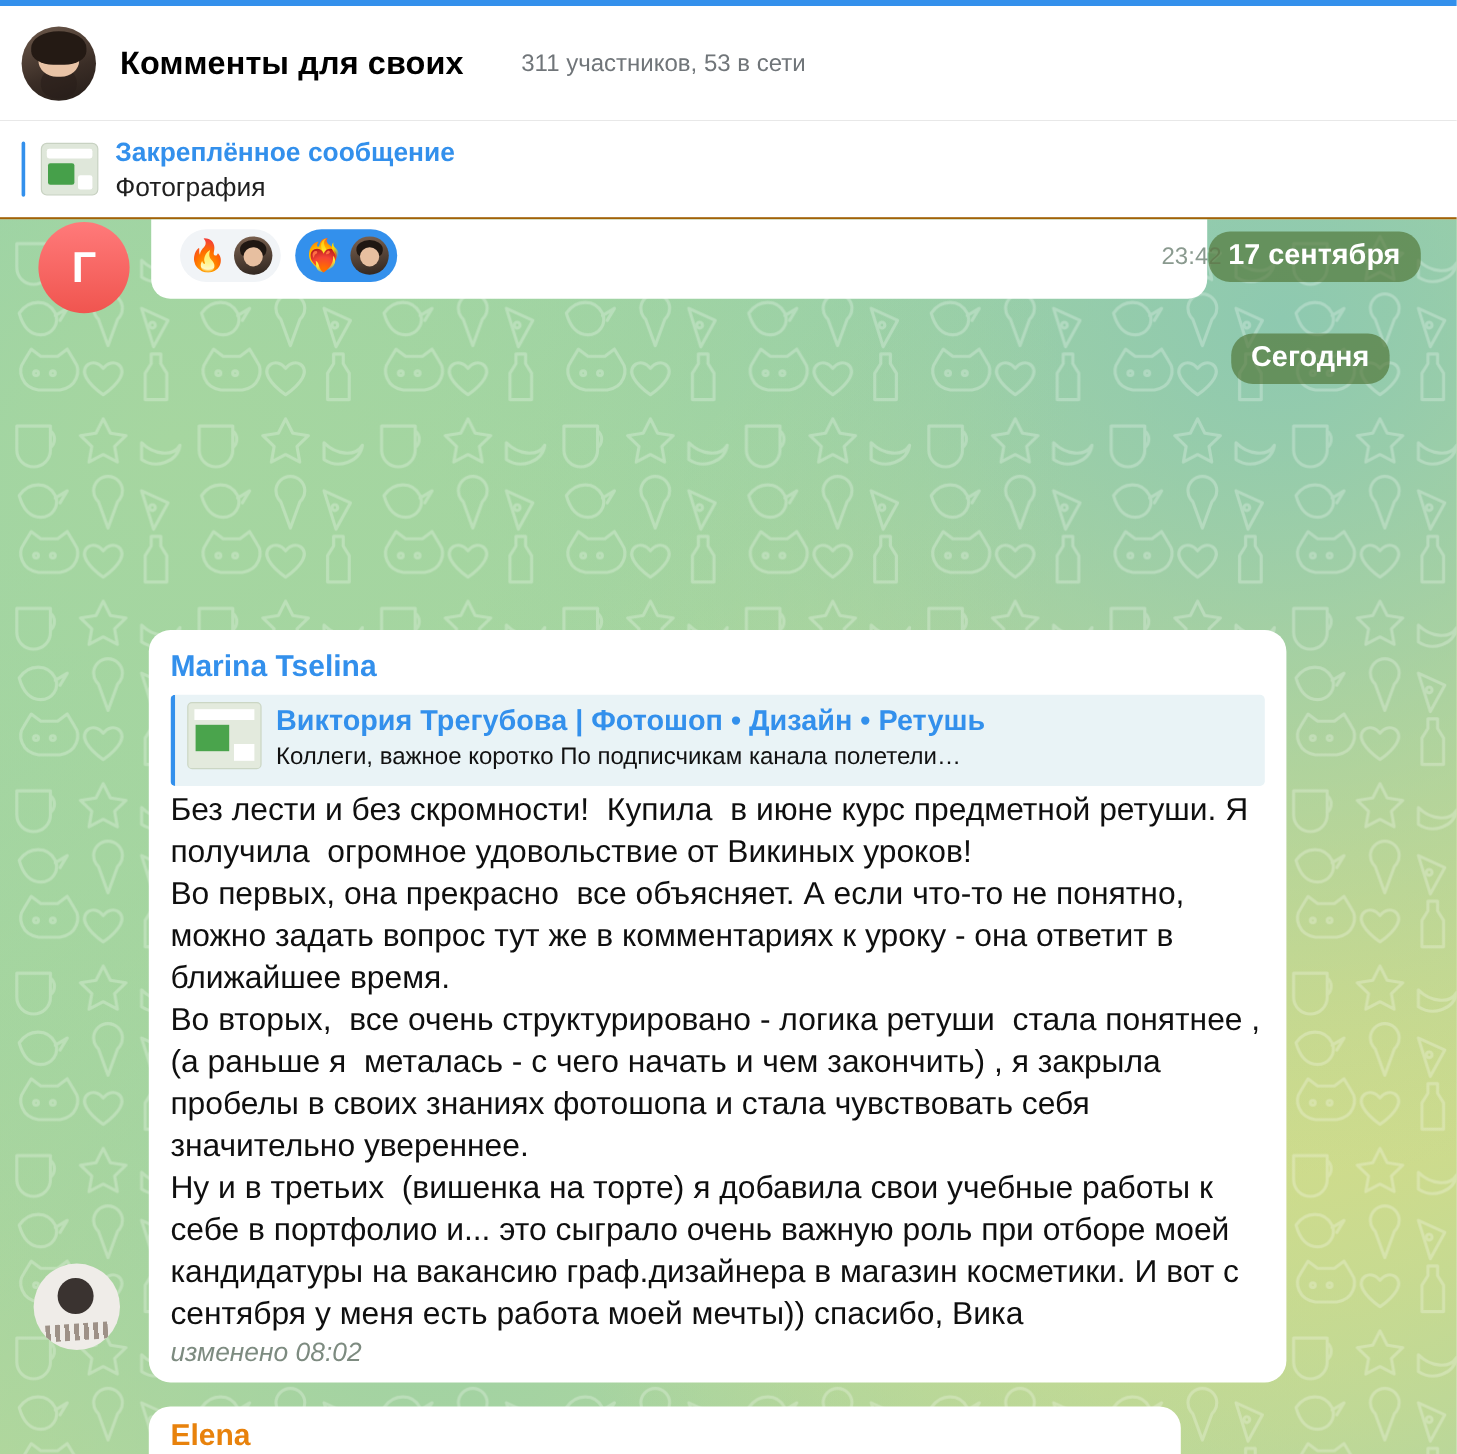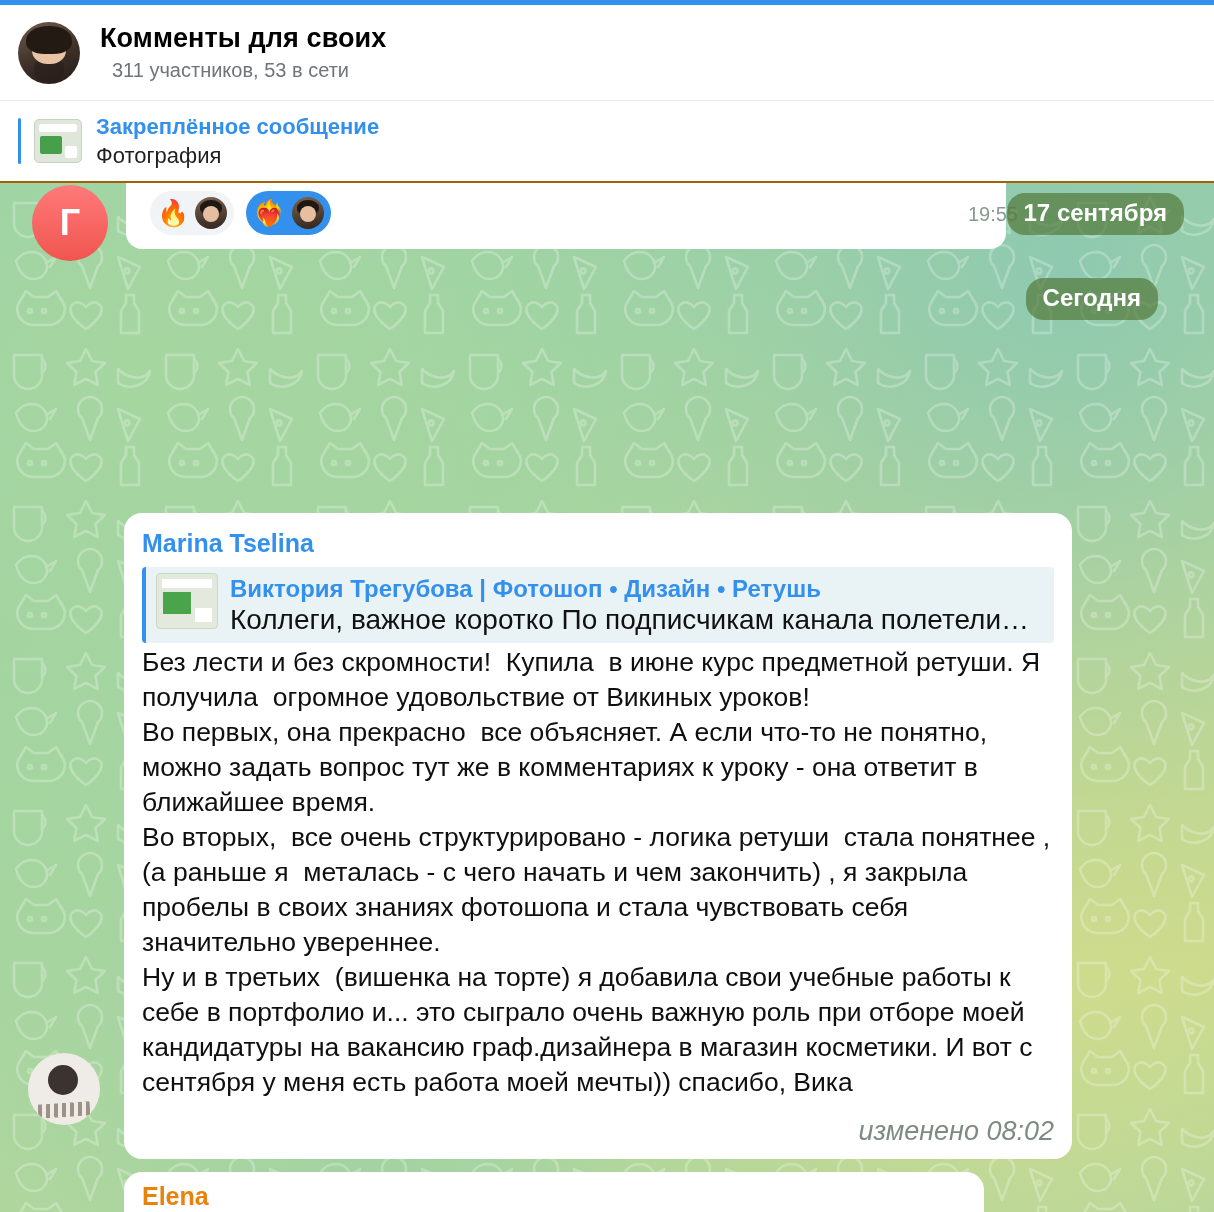--- a/index.html
+++ b/index.html
@@ -53,21 +53,21 @@
   }
   .avatar::before {
     content: "";
     position: absolute;
     left: 8px; top: 4px;
     width: 46px; height: 28px;
     border-radius: 50% 50% 40% 40%;
     background: #241a14;
     z-index: 2;
   }
-  .header-texts { display: flex; flex-direction: column; justify-content: center; }
+  .header-texts { display: flex; flex-direction: row; justify-content: center; gap: 36px; }
   .chat-title {
     font-size: 27px;
     font-weight: bold;
     color: #000000;
     line-height: 32px;
     letter-spacing: .1px;
   }
   .chat-subtitle {
     font-size: 20px;
     color: #707579;
@@ -249,21 +249,21 @@
   .msg-avatar .sign {
     position: absolute; left: 10px; bottom: 8px;
     width: 52px; height: 14px;
     background: repeating-linear-gradient(90deg,#7b6a5e 0 4px, transparent 4px 8px);
     opacity: .7;
     transform: rotate(-4deg);
   }
   .bubble {
     position: absolute;
     left: 96px;
-    top: 0;
+    top: 12px;
     width: 948px;
     background: #ffffff;
     border-radius: 18px;
     padding: 14px 18px 12px 18px;
   }
   .sender {
     font-size: 25px;
     color: #3390ec;
     font-weight: bold;
     line-height: 32px;
@@ -293,40 +293,39 @@
   .quote-thumb .qs2 { position:absolute; bottom:6px; left:38px; right:5px; height:14px; background:#fff; }
   .quote-texts { display: flex; flex-direction: column; overflow: hidden; }
   .quote-title {
     font-size: 24px;
     color: #3390ec;
     font-weight: bold;
     line-height: 31px;
     white-space: nowrap;
   }
   .quote-body {
-    font-size: 28px;
+    font-size: 20px;
     color: #111111;
     line-height: 31px;
     white-space: nowrap;
     overflow: hidden;
     text-overflow: ellipsis;
     max-width: 800px;
   }
   .msg-text {
     font-size: 26.5px;
     color: #0f0f0f;
     line-height: 35px;
     white-space: pre-wrap;
   }
   .msg-meta {
-    text-align: right;
-    font-size: 27px;
+    font-size: 22px;
     color: #7d8b80;
     font-style: italic;
-    margin-top: 16px;
+    margin-top: 2px;
   }
 
   
   .bubble-next {
     position: absolute;
     left: 124px;
     bottom: -6px;
     width: 860px;
     height: 46px;
     background: #ffffff;
@@ -409,21 +408,21 @@
       <div class="reactions">
         <div class="reaction plain">
           <span class="emoji">🔥</span>
           <span class="mini-ava"></span>
         </div>
         <div class="reaction active">
           <span class="emoji">❤️‍🔥</span>
           <span class="mini-ava"></span>
         </div>
       </div>
-      <div class="msg-time-top">19:55</div>
+      <div class="msg-time-top">23:42</div>
     </div>
 
     <div class="date-chip date-sep">17 сентября</div>
     <div class="date-chip date-today">Сегодня</div>
 
     <div class="msg-wrap">
       <div class="msg-avatar">
         <div class="face"></div>
         <div class="sign"></div>
       </div>

